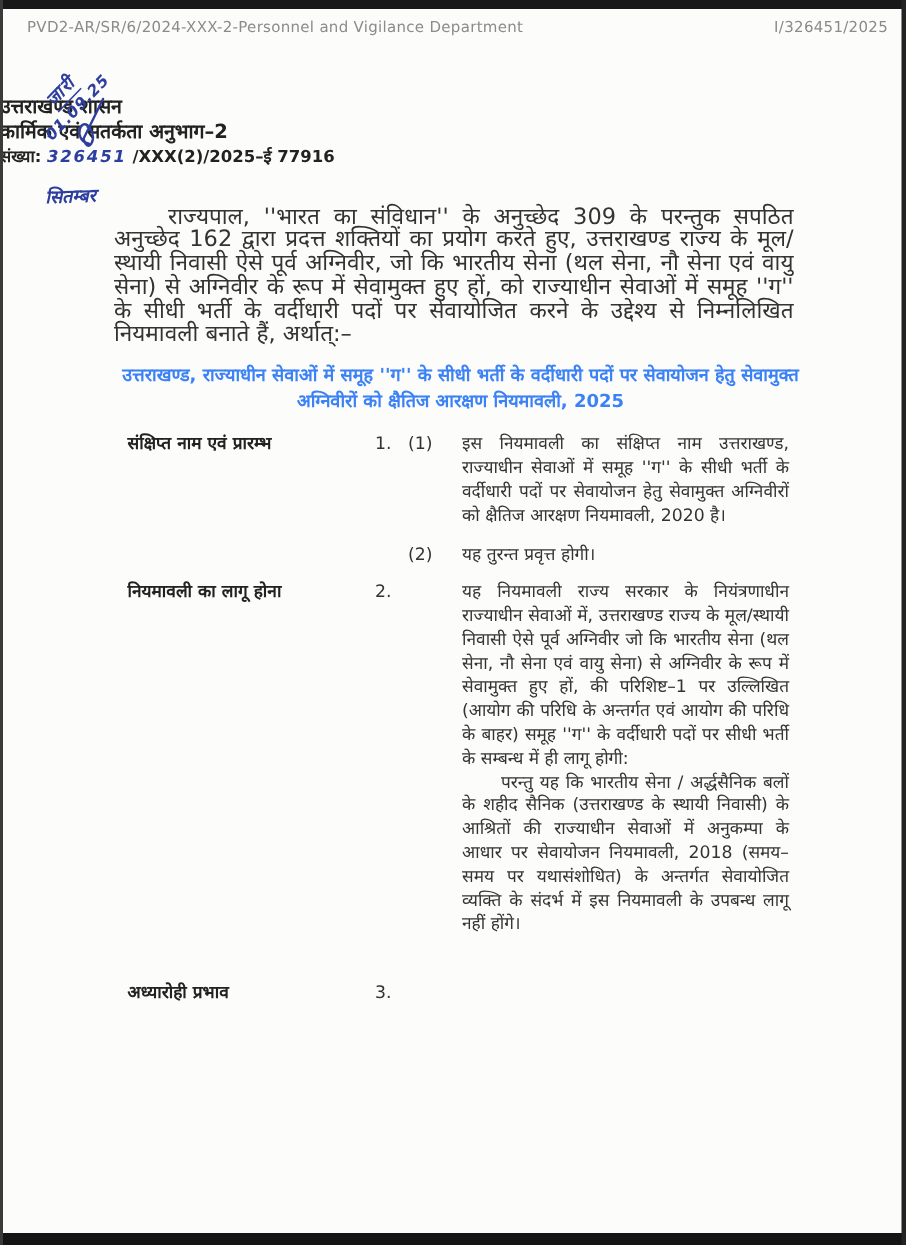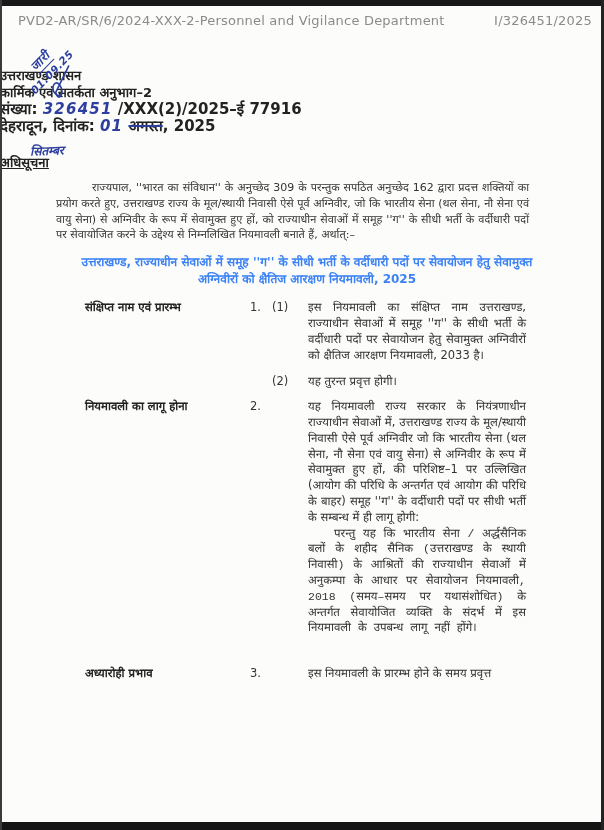--- a/index.html
+++ b/index.html
@@ -9,54 +9,54 @@
     font-family:"DejaVu Sans","Liberation Sans",sans-serif;
     color:#333;
   }
   .edge{position:absolute; background:#181818;}
   .edge-top{top:0;left:0;right:0;height:6px;}
   .edge-bottom{bottom:0;left:0;right:0;height:8px;background:#141414;}
   .edge-left{top:0;bottom:0;left:0;width:2px;background:#3a3a3a;}
   .edge-right{top:0;bottom:0;right:0;width:3px;background:#232323;}
 
   .refline{display:flex; justify-content:space-between; padding:13px 12px 0 18px;
-    font-size:13px; letter-spacing:.2px; color:#8b8b8b;}
+    font-size:10px; letter-spacing:.2px; color:#8b8b8b;}
 
   .stamp{position:absolute; left:8px; top:44px; width:92px; text-align:center;
     transform:rotate(-46deg); transform-origin:46px 30px;
     color:#2c3e9f; font-weight:bold; font-style:italic;}
   .stamp-word{display:inline-block; border-bottom:1.5px solid #2c3e9f; font-size:12px; letter-spacing:1px;}
   .stamp-date{display:block; font-size:10.5px; letter-spacing:.5px; margin-top:1px;}
   .stamp svg{display:block; margin:-2px auto 0;}
 
   .hdr{text-align:left; margin-top:40px; font-weight:bold; color:#222;
     font-size:13px; line-height:16.5px;}
-  .numline,.dateline{font-size:15px;}
+  .numline,.dateline{font-size:11px;}
   .hw{color:#2c3e9f; font-style:italic; letter-spacing:1.2px; font-weight:bold;}
   .struck{text-decoration:line-through; text-decoration-color:#2c3e9f; text-decoration-thickness:1.5px;}
   .month-corr{color:#2c3e9f; font-style:italic; font-weight:bold; font-size:12px;
     transform:translateX(30px) rotate(-2deg); line-height:14px;}
   .u{text-decoration:underline; font-size:13px; line-height:16px;}
   .u1{margin-top:7px;}
 
-  .intro{text-align:justify; text-indent:36px; font-size:11px; line-height:15.8px;
-    margin:9px 75px 0 56px;}
+  .intro{text-align:justify; text-indent:36px; font-size:15px; line-height:15.8px;
+    margin:9px 75px 0 76px;}
   .subject{font-weight:bold; text-align:center; color:#3b82f6; font-size:12px;
     line-height:16.5px; margin:11px 70px 0 80px;}
 
   .sections{margin:13px 78px 0 85px; font-size:11.5px; line-height:15.8px;}
   .section{display:flex; margin-top:9px;}
   .s-label{width:122px; font-weight:bold; color:#222; text-align:justify;}
   .s-gap{width:43px; flex-shrink:0;}
   .s-num{width:22px; flex-shrink:0;}
   .s-clauses{flex:1;}
   .clause{display:flex; margin-bottom:11px;}
   .c-num{width:36px; flex-shrink:0;}
   .c-text{flex:1; text-align:justify;}
-  .clause.indent .c-text{text-indent:26px; margin-bottom:0;font-family:Liberation Mono, monospace;}
+  .clause.indent .c-text{text-indent:26px; margin-bottom:0;}
   .clause.tight{margin-bottom:0;}
   .section-3{margin-top:30px;justify-content:space-between;}
 </style>
 </head>
 <body>
 
 <div class="page">
   <div class="edge edge-top"></div>
   <div class="edge edge-bottom"></div>
   <div class="edge edge-left"></div>
@@ -76,43 +76,37 @@
   </div>
 
   <div class="hdr">
     <div>उत्तराखण्ड शासन</div>
     <div>कार्मिक एवं सतर्कता अनुभाग–2</div>
     <div class="numline">
       <span>संख्या:</span>
       <span class="hw">326451</span>
       <span>/XXX(2)/2025–ई 77916</span>
     </div>
-    <div class="dateline">
-      <span>देहरादून, दिनांक:</span>
-      <span class="hw">01</span>
-      <span class="struck">अगस्त</span><span>, 2025</span>
-    </div>
     <div class="month-corr">सितम्बर</div>
-    <div class="u u1">अधिसूचना</div>
   </div>
 
   <p class="intro">राज्यपाल, ''भारत का संविधान'' के अनुच्छेद 309 के परन्तुक सपठित अनुच्छेद 162 द्वारा प्रदत्त शक्तियों का प्रयोग करते हुए, उत्तराखण्ड राज्य के मूल/स्थायी निवासी ऐसे पूर्व अग्निवीर, जो कि भारतीय सेना (थल सेना, नौ सेना एवं वायु सेना) से अग्निवीर के रूप में सेवामुक्त हुए हों, को राज्याधीन सेवाओं में समूह ''ग'' के सीधी भर्ती के वर्दीधारी पदों पर सेवायोजित करने के उद्देश्य से निम्नलिखित नियमावली बनाते हैं, अर्थात्:–</p>
 
   <div class="subject">उत्तराखण्ड, राज्याधीन सेवाओं में समूह ''ग'' के सीधी भर्ती के वर्दीधारी पदों पर सेवायोजन हेतु सेवामुक्त अग्निवीरों को क्षैतिज आरक्षण नियमावली, 2025</div>
 
   <div class="sections">
 
     <div class="section">
       <div class="s-label">संक्षिप्त नाम एवं प्रारम्भ</div>
       <div class="s-gap"></div>
       <div class="s-num">1.</div>
       <div class="s-clauses">
         <div class="clause">
           <div class="c-num">(1)</div>
-          <div class="c-text">इस नियमावली का संक्षिप्त नाम उत्तराखण्ड, राज्याधीन सेवाओं में समूह ''ग'' के सीधी भर्ती के वर्दीधारी पदों पर सेवायोजन हेतु सेवामुक्त अग्निवीरों को क्षैतिज आरक्षण नियमावली, 2033 है।</div>
+          <div class="c-text">इस नियमावली का संक्षिप्त नाम उत्तराखण्ड, राज्याधीन सेवाओं में समूह ''ग'' के सीधी भर्ती के वर्दीधारी पदों पर सेवायोजन हेतु सेवामुक्त अग्निवीरों को क्षैतिज आरक्षण नियमावली, 2020 है।</div>
         </div>
         <div class="clause tight">
           <div class="c-num">(2)</div>
           <div class="c-text">यह तुरन्त प्रवृत्त होगी।</div>
         </div>
       </div>
     </div>
 
     <div class="section">
       <div class="s-label">नियमावली का लागू होना</div>
@@ -130,19 +124,18 @@
       </div>
     </div>
 
     <div class="section section-3">
       <div class="s-label">अध्यारोही प्रभाव</div>
       <div class="s-gap"></div>
       <div class="s-num">3.</div>
       <div class="s-clauses">
         <div class="clause tight">
           <div class="c-num"></div>
-          <div class="c-text">इस नियमावली के प्रारम्भ होने के समय प्रवृत्त</div>
         </div>
       </div>
     </div>
 
   </div>
 </div>
 
 </body></html>

